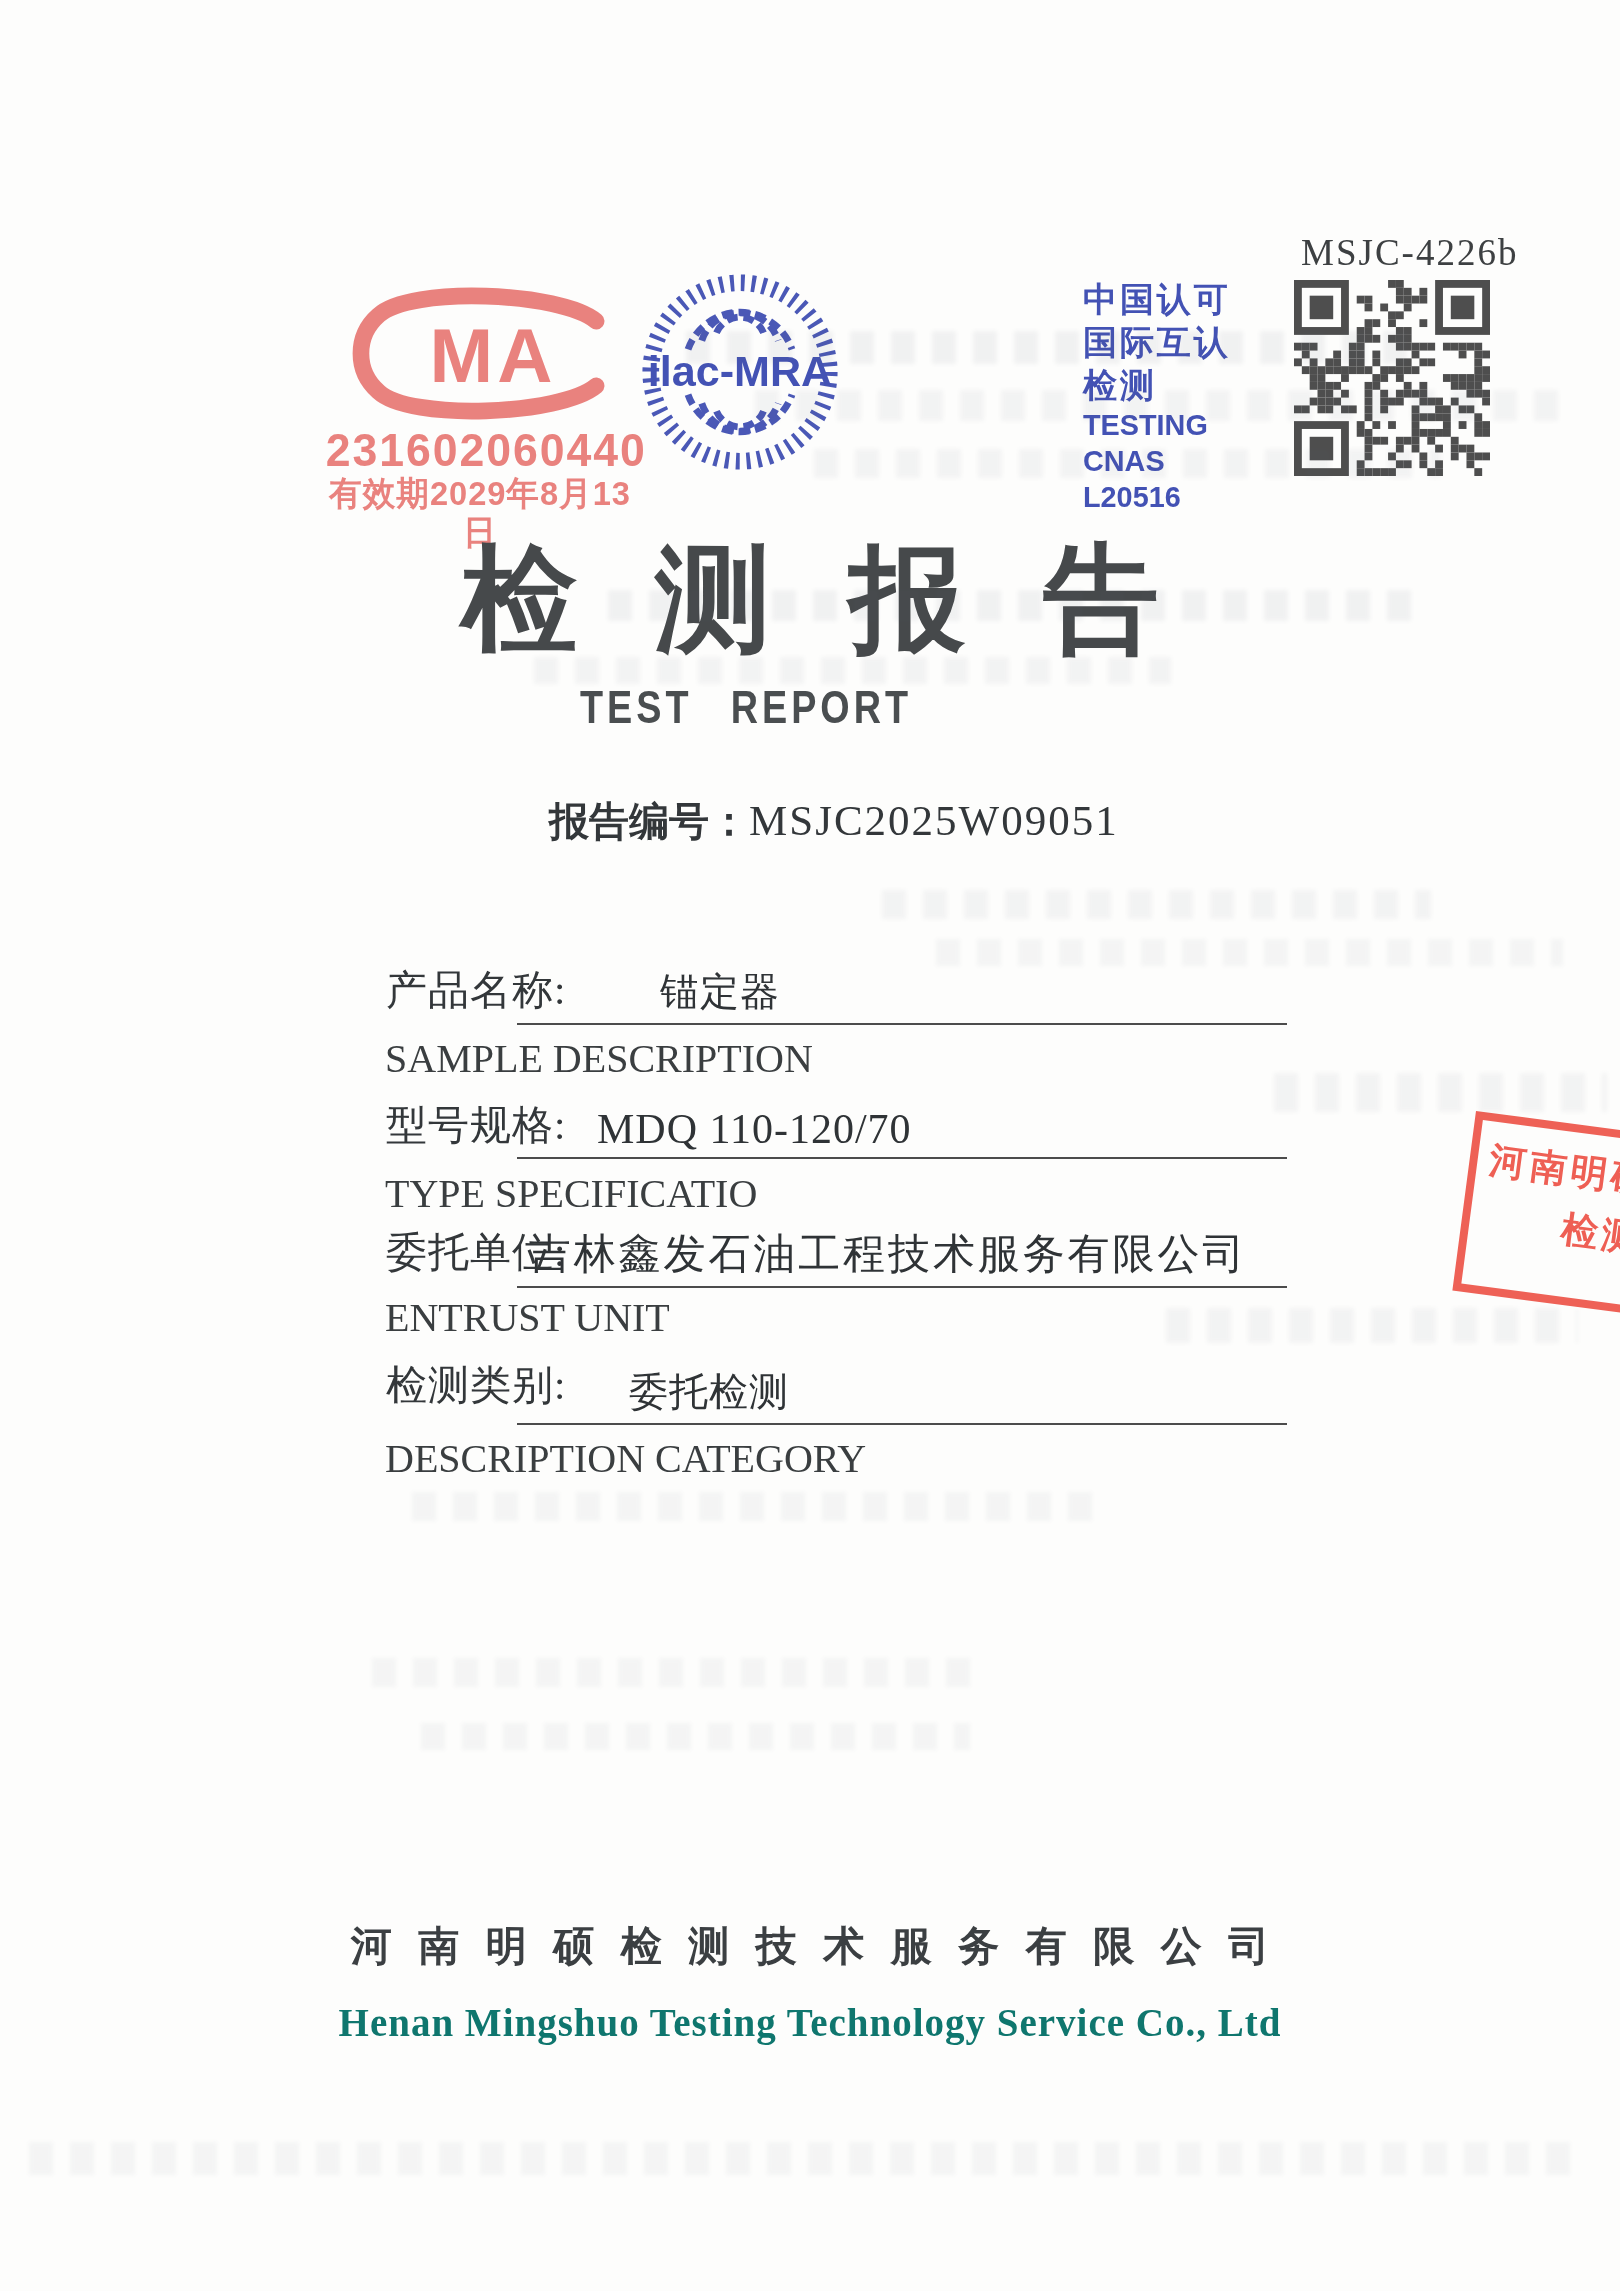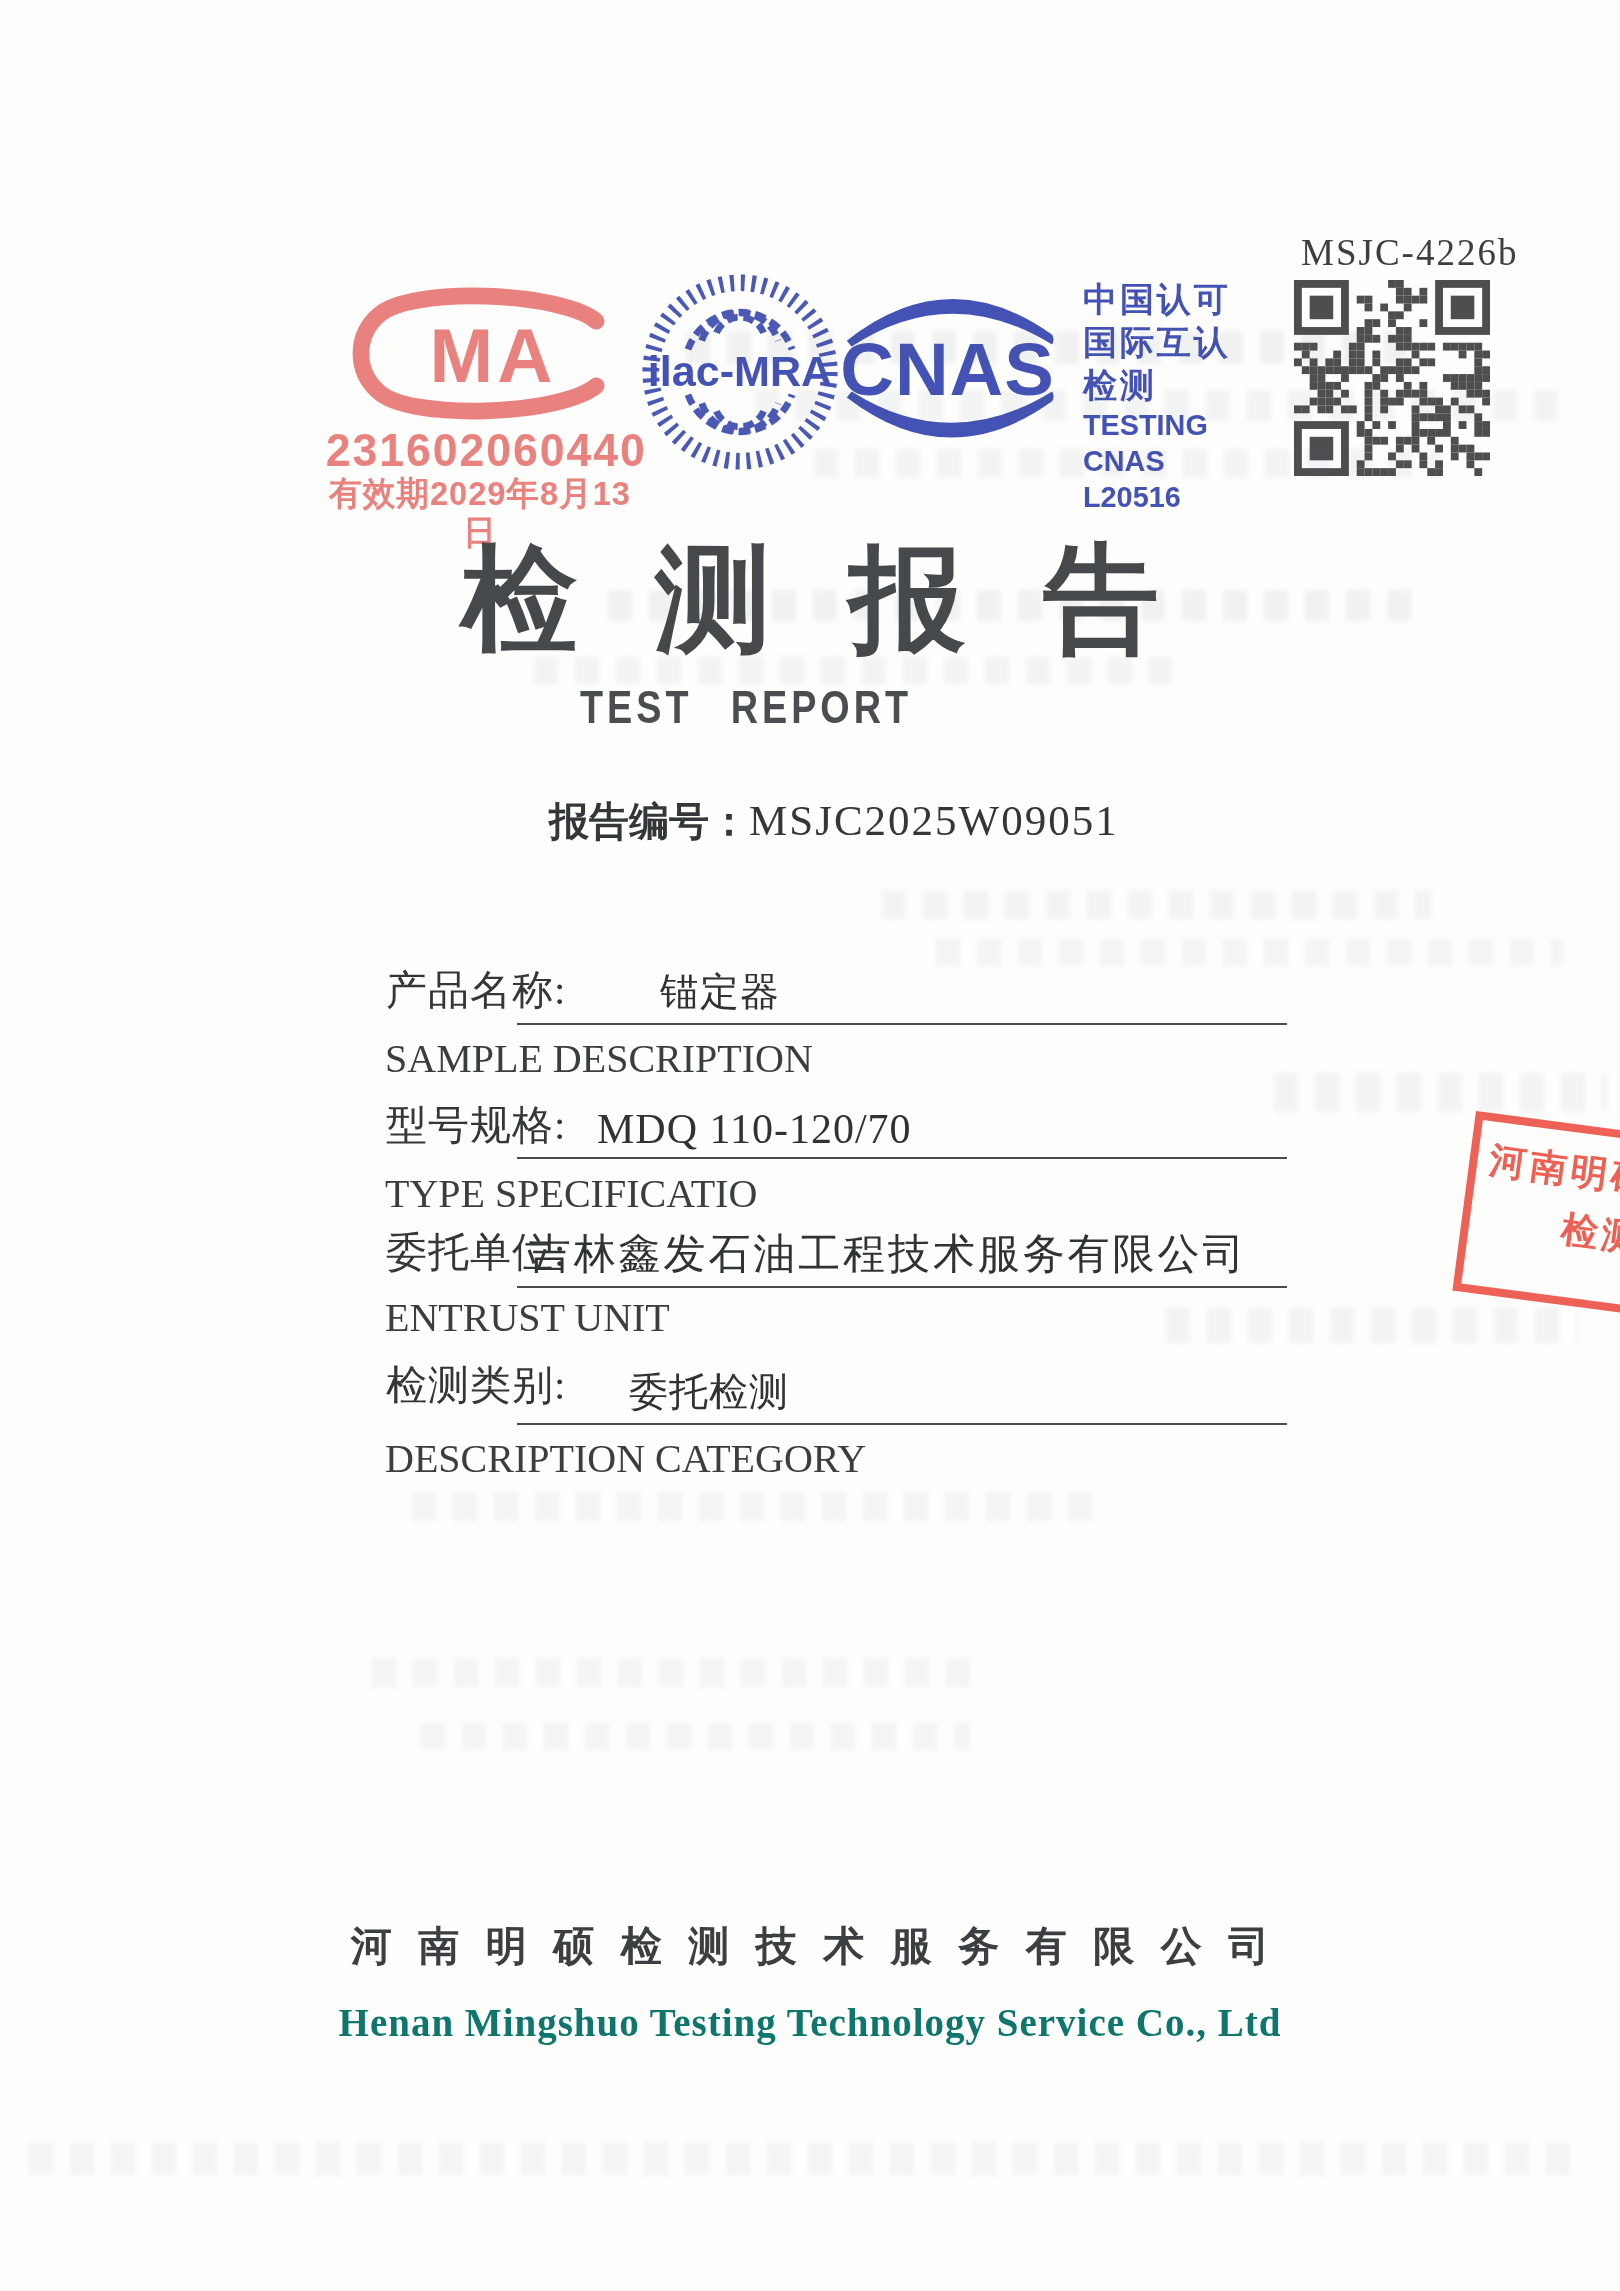--- a/index.html
+++ b/index.html
@@ -130,27 +130,20 @@
         <path d="M 64,71 A 41 41 0 0 1 142,71"></path>
         <path d="M 79,63 A 26 26 0 0 1 127,63"></path>
         <path d="M 50,126 A 56 56 0 0 0 156,126"></path>
         <path d="M 64,135 A 41 41 0 0 0 142,135"></path>
         <path d="M 79,143 A 26 26 0 0 0 127,143"></path>
       </g>
       <text x="103" y="117" text-anchor="middle" font-family="Liberation Sans, DejaVu Sans, sans-serif" font-size="44" font-weight="bold" fill="#4352b4" transform="scale(1,1)">ilac-MRA</text>
     </svg>
   </div>
 
-  <div class="abs cnas-logo">
-    <svg width="245" height="176" viewBox="0 0 250 180">
-      <path d="M 22,60 Q 126,-22 232,54 Q 235,59 232,64 Q 128,0 27,66 Z" fill="#4352b4"></path>
-      <path d="M 22,118 Q 126,198 232,122 Q 235,117 232,112 Q 128,176 27,112 Z" fill="#4352b4"></path>
-      <text x="125" y="116" text-anchor="middle" font-family="Liberation Sans, DejaVu Sans, sans-serif" font-size="76" font-weight="bold" fill="#4352b4" letter-spacing="1">CNAS</text>
-    </svg>
-  </div>
 
   <div class="abs cnas-lines">
     <div class="zh">中国认可</div>
     <div class="zh">国际互认</div>
     <div class="zh">检测</div>
     <div class="en">TESTING</div>
     <div class="en">CNAS L20516</div>
   </div>
 
   <div class="abs qr-label">MSJC-4226b</div>

